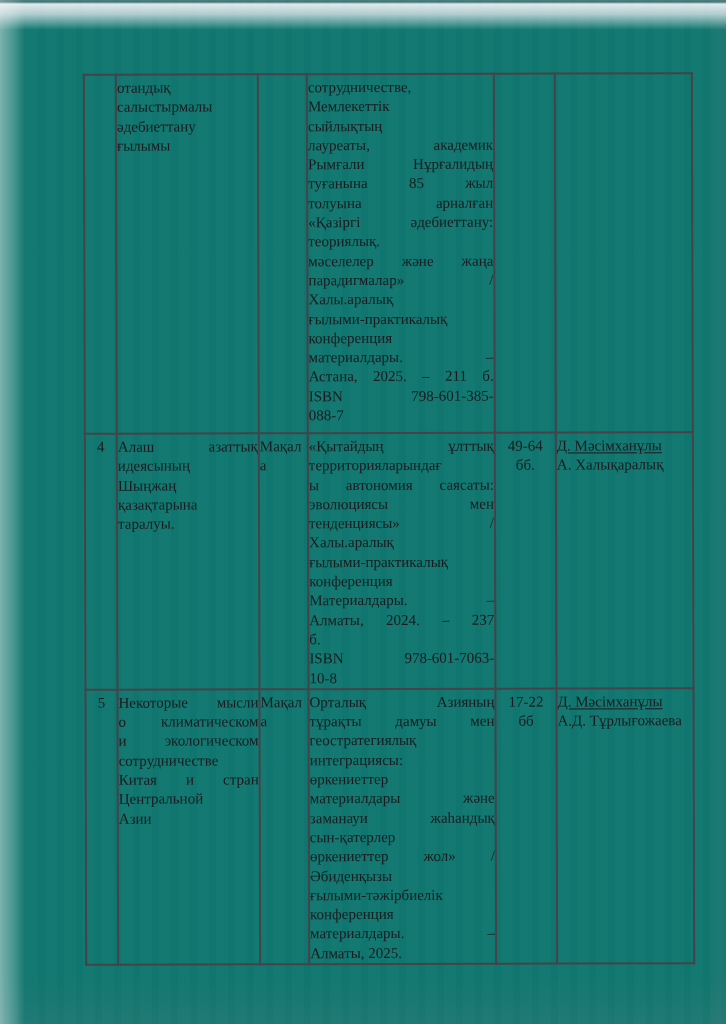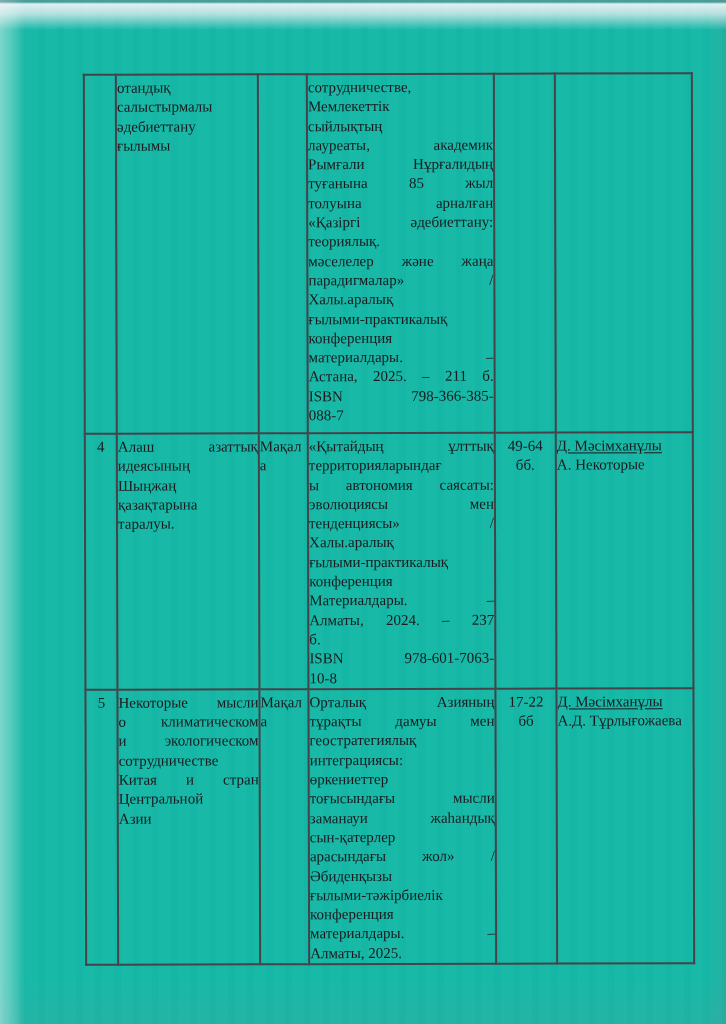--- a/index.html
+++ b/index.html
@@ -1,19 +1,19 @@
 <!DOCTYPE html>
 <html><head>
 <meta charset="utf-8">
 <style>
   html,body{margin:0;padding:0;}
   .page{
     position:relative;
     width:726px;height:1024px;
-    background:#14b8a6;
+    background:#0f766e;
     overflow:hidden;
     font-family:"Liberation Serif","DejaVu Serif",serif;
     color:#1b1a1f;
     text-decoration:underline;
   }
   
   .scan-texture{
     position:absolute;inset:0;pointer-events:none;
     background:
       linear-gradient(180deg, rgba(130,126,138,.55) 0px, rgba(130,126,138,.35) 2px, rgba(246,245,249,.9) 4px, rgba(243,242,247,.7) 14px, rgba(243,242,247,0) 30px),
@@ -88,21 +88,21 @@
             <div class="ln j">толуына арналған</div>
             <div class="ln j">«Қазіргі әдебиеттану:</div>
             <div class="ln j">теориялық.</div>
             <div class="ln j">мәселелер және жаңа</div>
             <div class="ln j">парадигмалар» /</div>
             <div class="ln j">Халы.аралық</div>
             <div class="ln j">ғылыми-практикалық</div>
             <div class="ln j">конференция</div>
             <div class="ln j">материалдары. –</div>
             <div class="ln j">Астана, 2025. – 211 б.</div>
-            <div class="ln j">ISBN 798-366-385-</div>
+            <div class="ln j">ISBN 798-601-385-</div>
             <div class="ln">088-7</div>
           </td>
           <td class="c-pages"></td>
           <td class="c-auth"></td>
         </tr>
         <tr class="r1">
           <td class="c-num">
             <div class="ln">4</div>
           </td>
           <td class="c-title">
@@ -130,21 +130,21 @@
             <div class="ln j">б.</div>
             <div class="ln j">ISBN 978-601-7063-</div>
             <div class="ln">10-8</div>
           </td>
           <td class="c-pages">
             <div class="ln">49-64</div>
             <div class="ln">бб.</div>
           </td>
           <td class="c-auth">
             <div class="author u">Д. Мәсімханұлы</div>
-            <div class="author">А. Некоторые</div>
+            <div class="author">А. Халықаралық</div>
           </td>
         </tr>
         <tr class="r2">
           <td class="c-num">
             <div class="ln">5</div>
           </td>
           <td class="c-title">
             <div class="ln j">Некоторые мысли</div>
             <div class="ln j">о климатическом</div>
             <div class="ln j">и экологическом</div>
@@ -156,24 +156,24 @@
           <td class="c-type">
             <div class="ln">Мақал</div>
             <div class="ln">а</div>
           </td>
           <td class="c-pub">
             <div class="ln j">Орталық Азияның</div>
             <div class="ln j">тұрақты дамуы мен</div>
             <div class="ln j">геостратегиялық</div>
             <div class="ln j">интеграциясы:</div>
             <div class="ln j">өркениеттер</div>
-            <div class="ln j">тоғысындағы мысли</div>
+            <div class="ln j">материалдары және</div>
             <div class="ln j">заманауи жаһандық</div>
             <div class="ln j">сын-қатерлер</div>
-            <div class="ln j">арасындағы жол» /</div>
+            <div class="ln j">өркениеттер жол» /</div>
             <div class="ln j">Әбиденқызы</div>
             <div class="ln j">ғылыми-тәжірбиелік</div>
             <div class="ln j">конференция</div>
             <div class="ln j">материалдары. –</div>
             <div class="ln">Алматы, 2025.</div>
           </td>
           <td class="c-pages">
             <div class="ln">17-22</div>
             <div class="ln">бб</div>
           </td>

